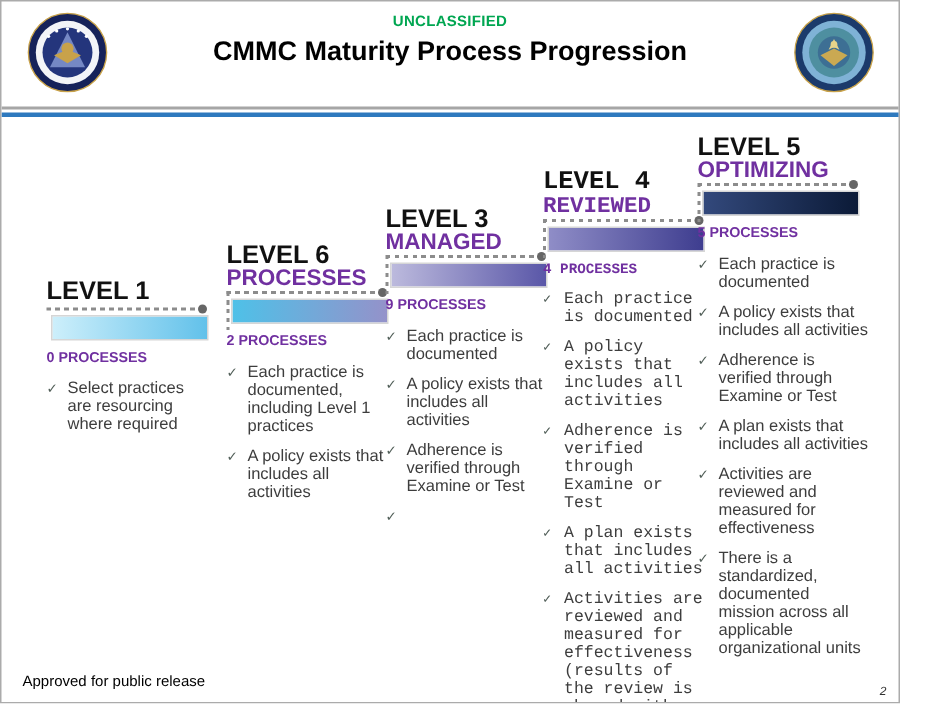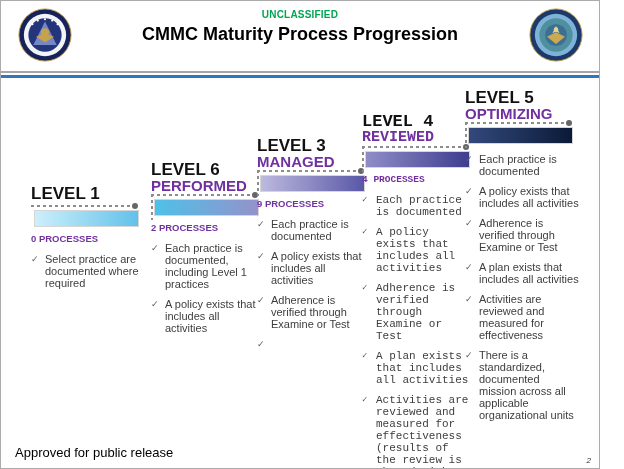--- a/index.html
+++ b/index.html
@@ -50,21 +50,21 @@
     height:15px; width:103px; margin:3px 0 0 3px;
     border:1px solid #d6d6d6;
   }
   .lv-processes { font-size:9.5px; font-weight:bold; color:#7030a0; margin-top:6px; }
   .lv-bullets   { margin-top:9px; }
   .bullet { display:flex; margin-bottom:8px; }
   .check  { flex:0 0 14px; font-size:9px; color:#53605a; line-height:12px; }
   .btext  { font-size:11px; color:#3d3d3d; line-height:12px; }
 
   
-  .approval { position:absolute; left:14px; bottom:8px; font-size:13px; color:#000; }
+  .approval { position:absolute; left:14px; bottom:8px; font-size:10px; color:#000; }
   .page-num { position:absolute; right:8px; bottom:3px; font-size:8px; font-style:italic; color:#333; }
 </style>
 </head>
 <body>
 
 <div id="slide">
 
   <div class="seal left">
     <svg viewBox="0 0 60 60" width="54" height="54">
       <circle cx="30" cy="30" r="29" fill="#16225a"></circle>
@@ -104,28 +104,28 @@
   <div id="stage">
       <div class="level level-0">
 
     <div class="lv-title">LEVEL 1</div>
     <div class="lv-dash"></div>
     <div class="lv-bar" style="background: linear-gradient(to right, rgb(205, 239, 251), rgb(98, 193, 234));"></div>
     <div class="lv-processes">0 PROCESSES</div>
     <div class="lv-bullets">
           <div class="bullet">
             <span class="check">✓</span>
-            <span class="btext">Select practice are documented where required</span>
+            <span class="btext">Select practices are resourcing where required</span>
           </div>
         </div>
   </div>
       <div class="level level-1">
     <div class="lv-vline"></div>
     <div class="lv-title">LEVEL 6</div>
-    <div class="lv-maturity">PERFORMED</div>
+    <div class="lv-maturity">PROCESSES</div>
     <div class="lv-dash"></div>
     <div class="lv-bar" style="background: linear-gradient(to right, rgb(78, 193, 232), rgb(148, 146, 202));"></div>
     <div class="lv-processes">2 PROCESSES</div>
     <div class="lv-bullets">
           <div class="bullet">
             <span class="check">✓</span>
             <span class="btext">Each practice is documented, including Level 1 practices</span>
           </div>
           <div class="bullet">
             <span class="check">✓</span>
@@ -187,20 +187,21 @@
             <span class="btext">Activities are reviewed and measured for effectiveness (results of the review is shared with higher level management and for issue resolution)</span>
           </div>
         </div>
   </div>
       <div class="level level-4">
     <div class="lv-vline"></div>
     <div class="lv-title">LEVEL 5</div>
     <div class="lv-maturity">OPTIMIZING</div>
     <div class="lv-dash"></div>
     <div class="lv-bar" style="background: linear-gradient(to right, rgb(51, 73, 124), rgb(11, 26, 55));"></div>
+    <div class="lv-processes">5 PROCESSES</div>
     <div class="lv-bullets">
           <div class="bullet">
             <span class="check">✓</span>
             <span class="btext">Each practice is documented</span>
           </div>
           <div class="bullet">
             <span class="check">✓</span>
             <span class="btext">A policy exists that includes all activities</span>
           </div>
           <div class="bullet">

